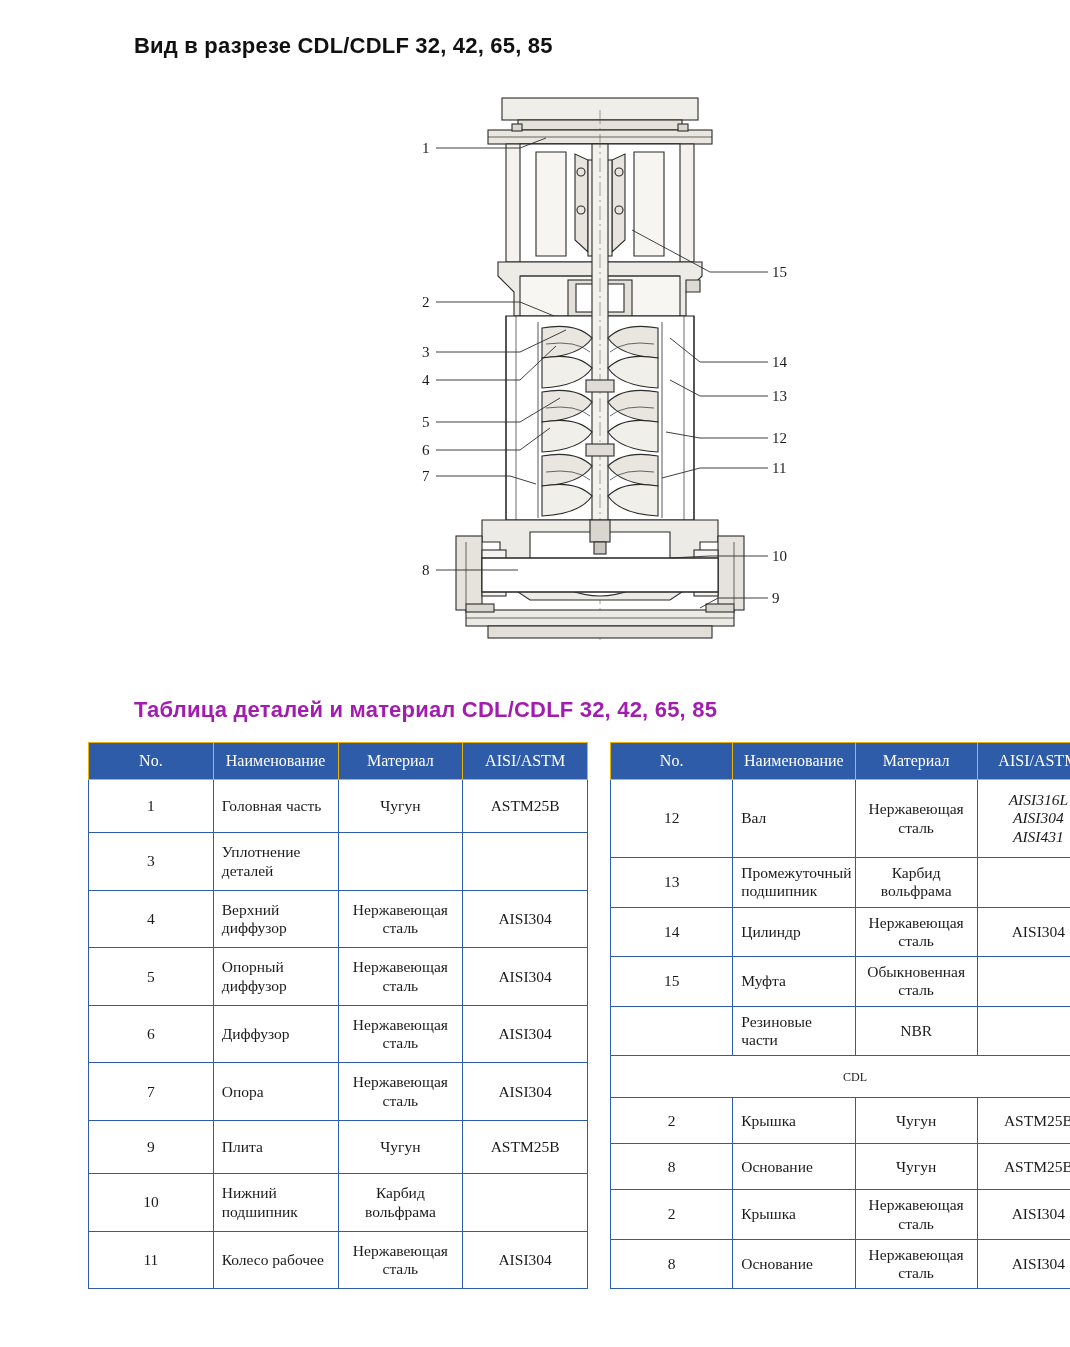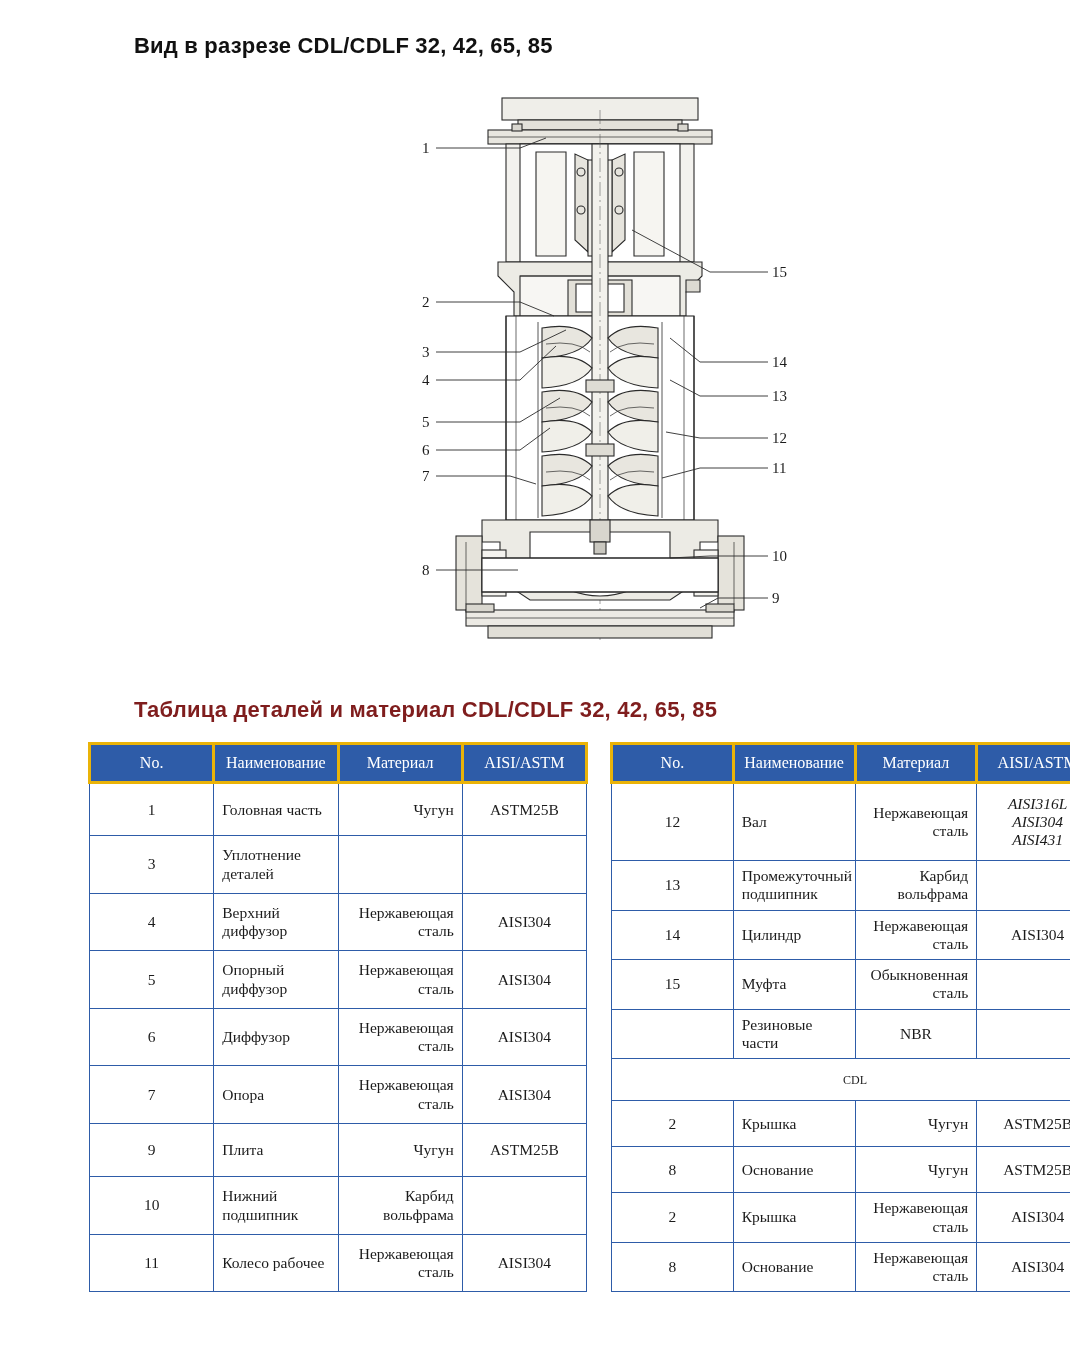--- a/index.html
+++ b/index.html
@@ -34,21 +34,21 @@
     color: #111111;
   }
   .title-table {
     position: absolute;
     left: 94px;
     top: 697px;
     font-family: "Liberation Sans", sans-serif;
     font-weight: bold;
     font-size: 22px;
     letter-spacing: 0.2px;
-    color: #7f1d1d;
+    color: #a21caf;
   }
 
   
   .drawing {
     position: absolute;
     left: 330px;
     top: 80px;
     width: 460px;
     height: 580px;
   }
@@ -76,35 +76,35 @@
   }
   .tbl-left { width: 500px; }
   .tbl-right { width: 490px; }
 
   thead th {
     background: #2e5ca8;
     color: #ffffff;
     font-weight: normal;
     font-size: 16px;
     padding: 9px 4px;
-    border: 3px solid #eab308;
+    border: 1px solid #eab308;
     text-align: center;
     font-family: "Liberation Serif", serif;
   }
   tbody td {
     border: 1px solid #2e5ca8;
     padding: 6px 8px;
     vertical-align: middle;
     line-height: 1.18;
     height: 46px;
     box-sizing: border-box;
   }
   td.c-no { text-align: center; width: 58px; }
   td.c-name { text-align: left; }
-  td.c-mat { text-align: right; }
+  td.c-mat { text-align: center; }
   td.c-std { text-align: center; }
   .tbl-left td.c-name { width: 188px; }
   .tbl-left td.c-mat  { width: 142px; }
   .tbl-left td.c-std  { width: 108px; }
   .tbl-right td.c-name { width: 190px; }
   .tbl-right td.c-mat  { width: 140px; }
   .tbl-right td.c-std  { width: 100px; }
 
   td.section {
     text-align: center;

